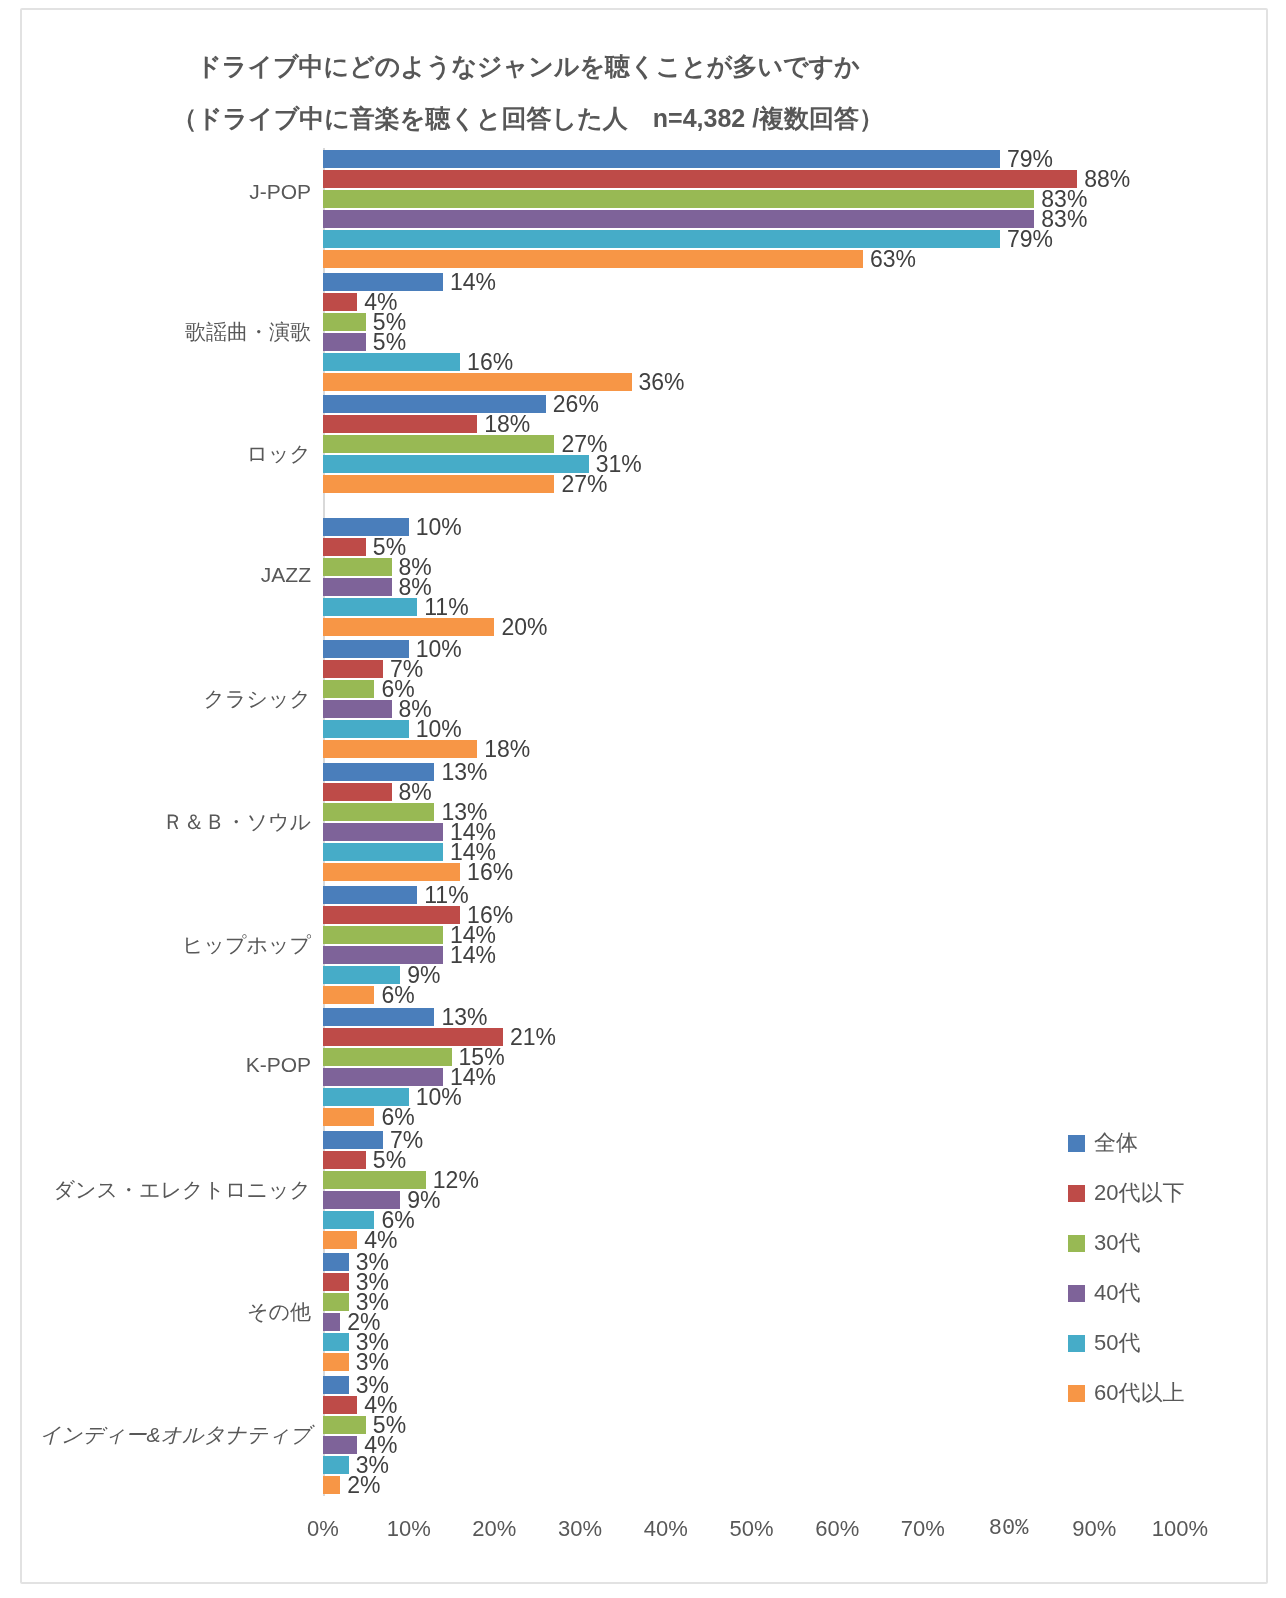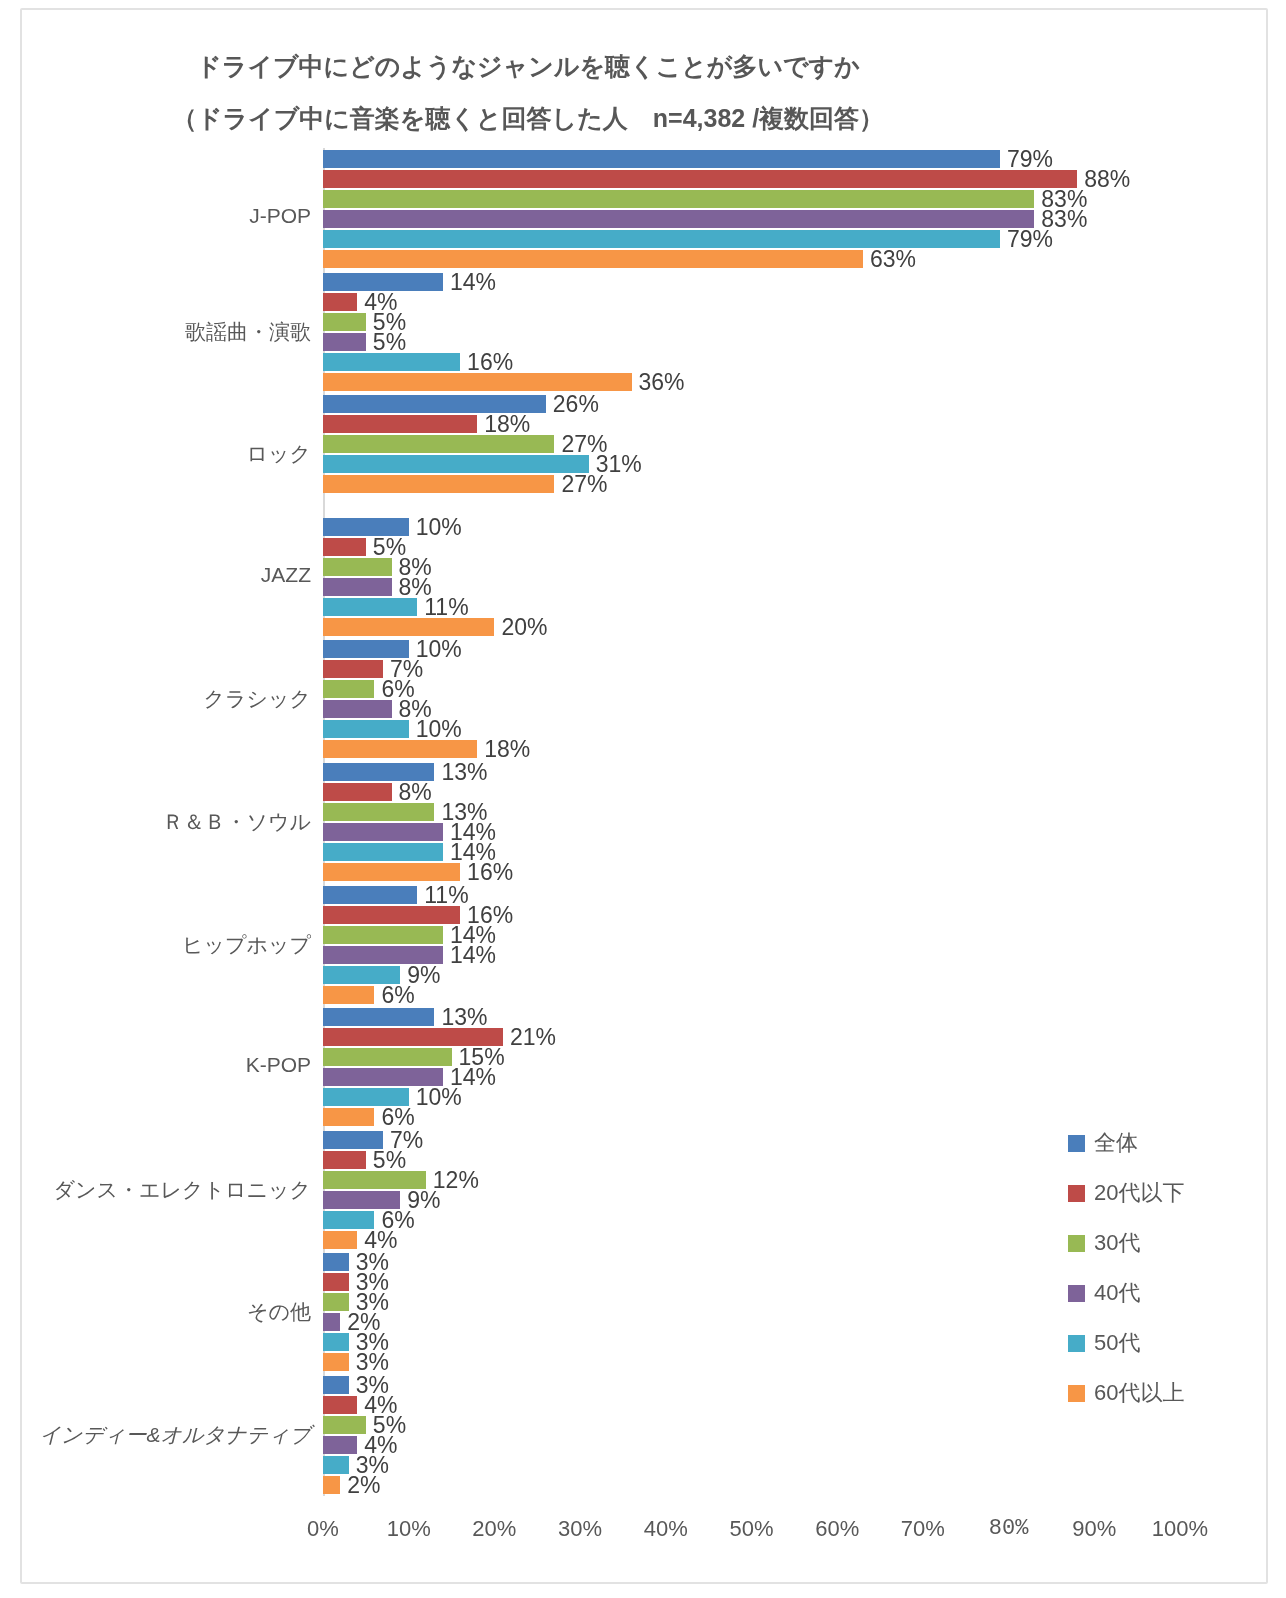--- a/index.html
+++ b/index.html
@@ -150,21 +150,21 @@
 <div id="chart-frame">
 
   <div class="frame-border"></div>
 
   <div class="title-block">
     <div class="title-line">ドライブ中にどのようなジャンルを聴くことが多いですか</div>
     <div class="title-line">（ドライブ中に音楽を聴くと回答した人　n=4,382 /複数回答）</div>
   </div>
 
   <div id="cat-labels">
-      <div class="cat-label" style="top: 56px;">J-POP</div>
+      <div class="cat-label" style="top: 32px;">J-POP</div>
       <div class="cat-label" style="top: 169.818px;">歌謡曲・演歌</div>
       <div class="cat-label" style="top: 292.364px; font-family: Liberation Mono, monospace;">ロック</div>
       <div class="cat-label" style="top: 414.909px;">JAZZ</div>
       <div class="cat-label" style="top: 537.455px;">クラシック</div>
       <div class="cat-label" style="top: 660px;">Ｒ＆Ｂ・ソウル</div>
       <div class="cat-label" style="top: 782.545px;">ヒップホップ</div>
       <div class="cat-label" style="top: 905.091px;">K-POP</div>
       <div class="cat-label" style="top: 1027.64px;">ダンス・エレクトロニック</div>
       <div class="cat-label" style="top: 1150.18px;">その他</div>
       <div class="cat-label" style="top: 1272.73px; font-style: italic;">インディー&amp;オルタナティブ</div>

